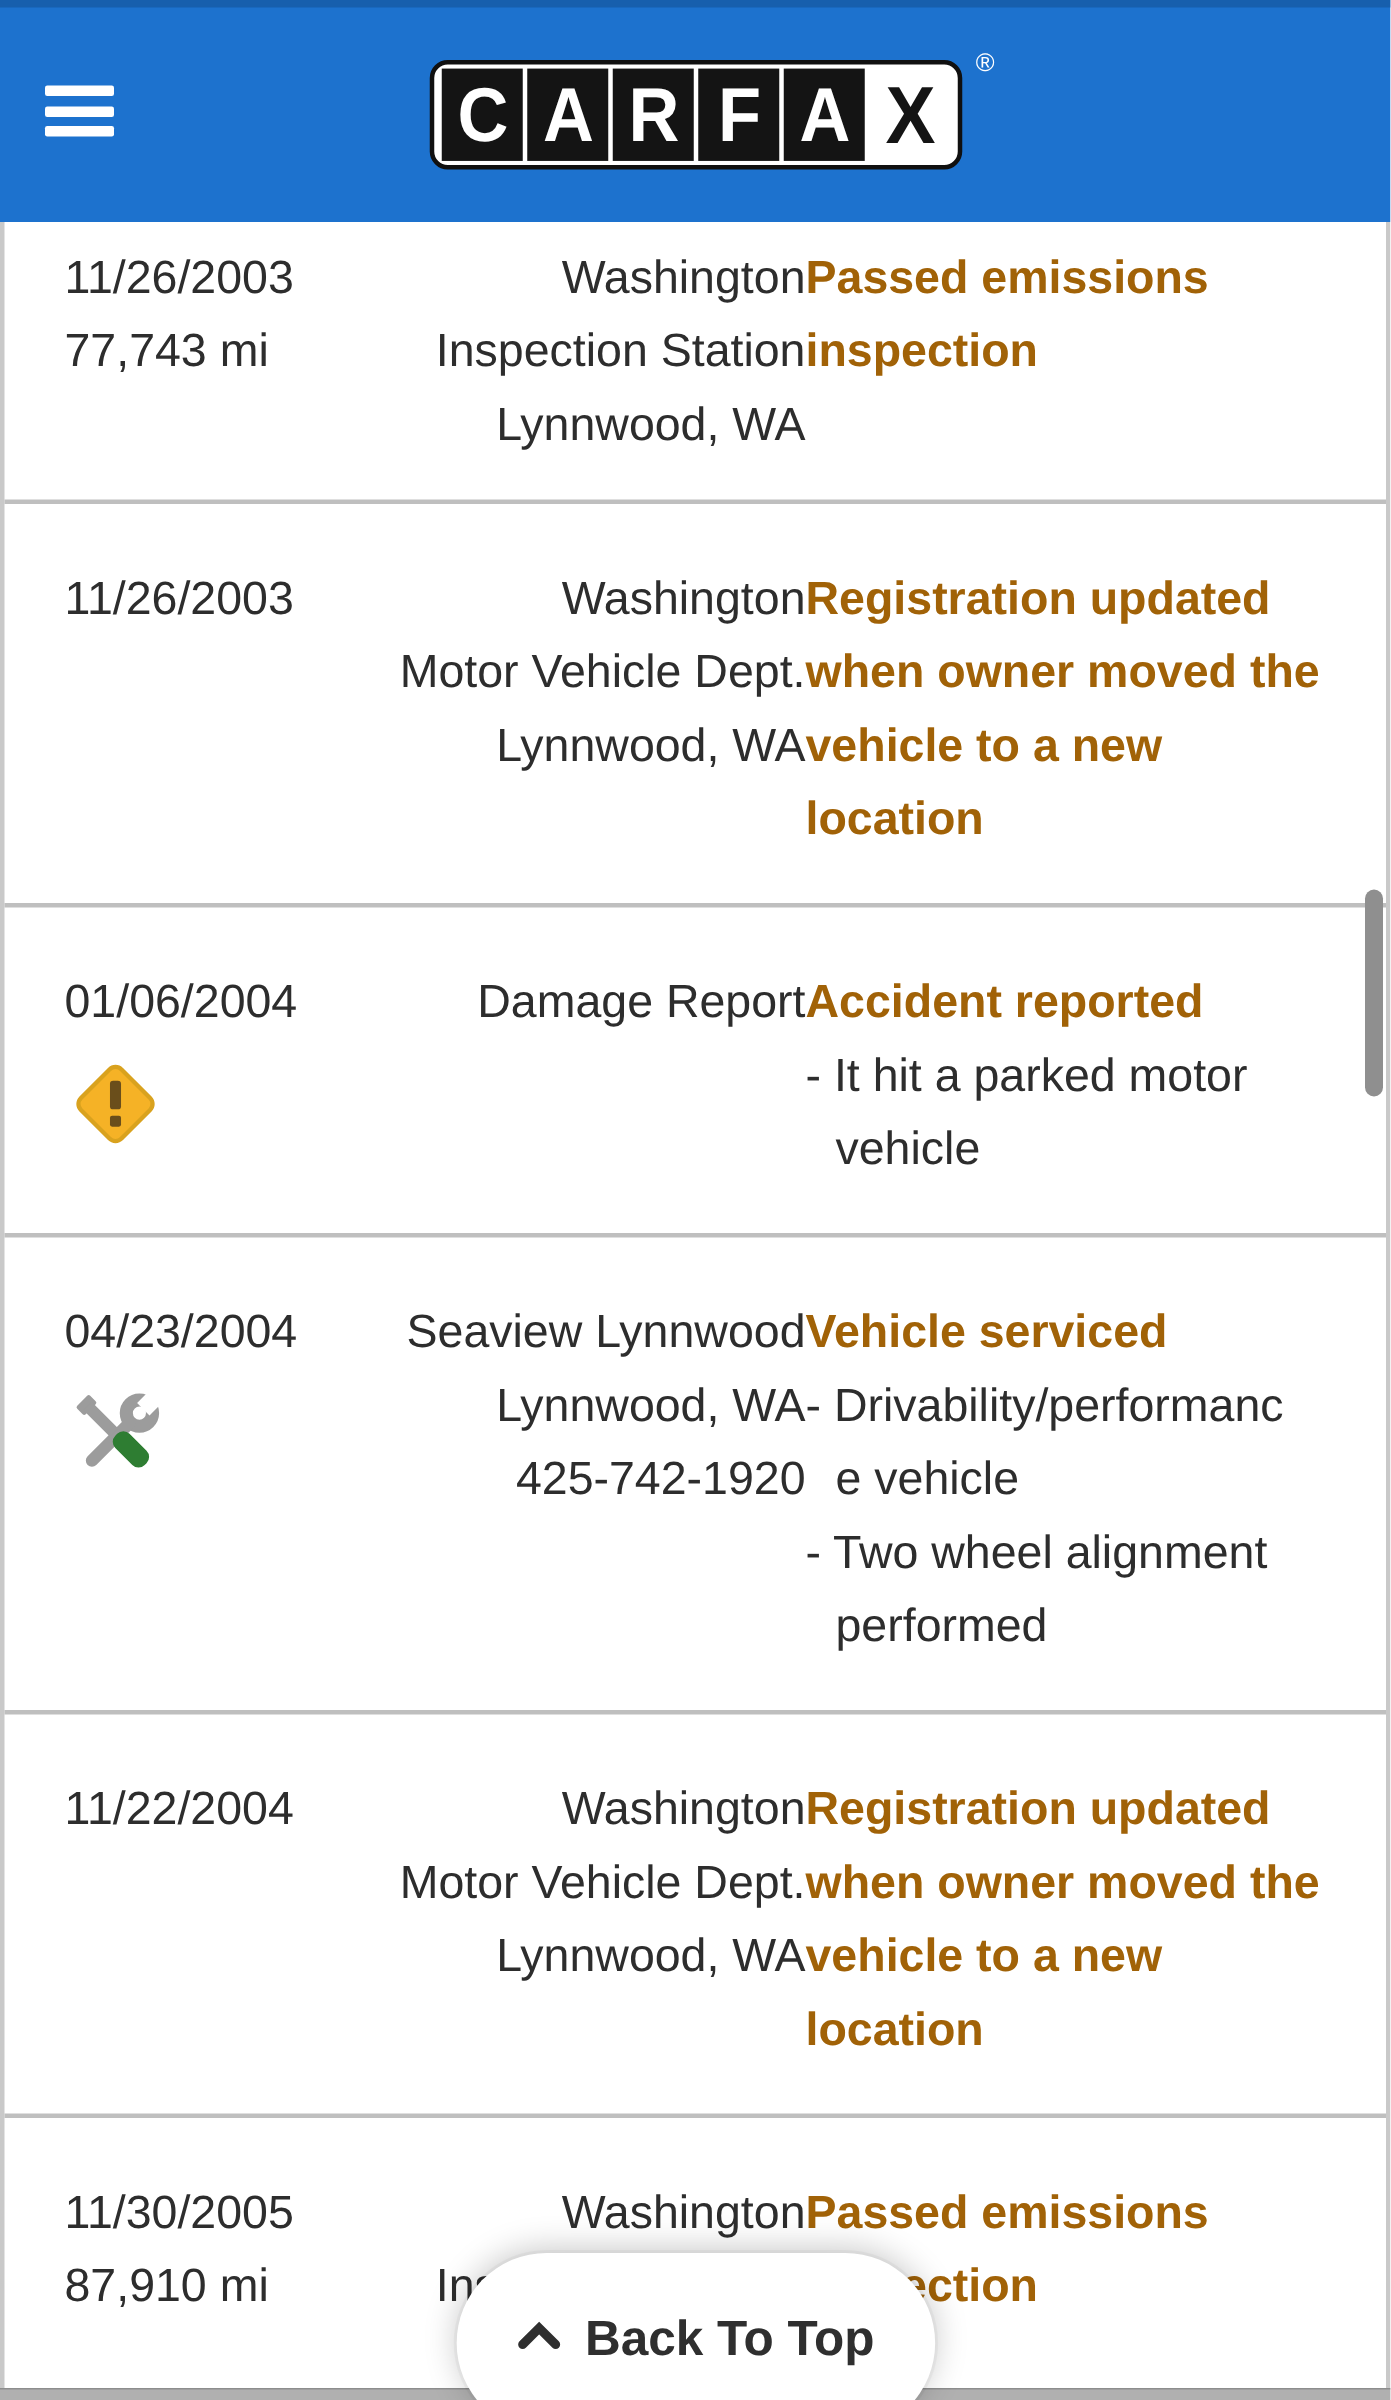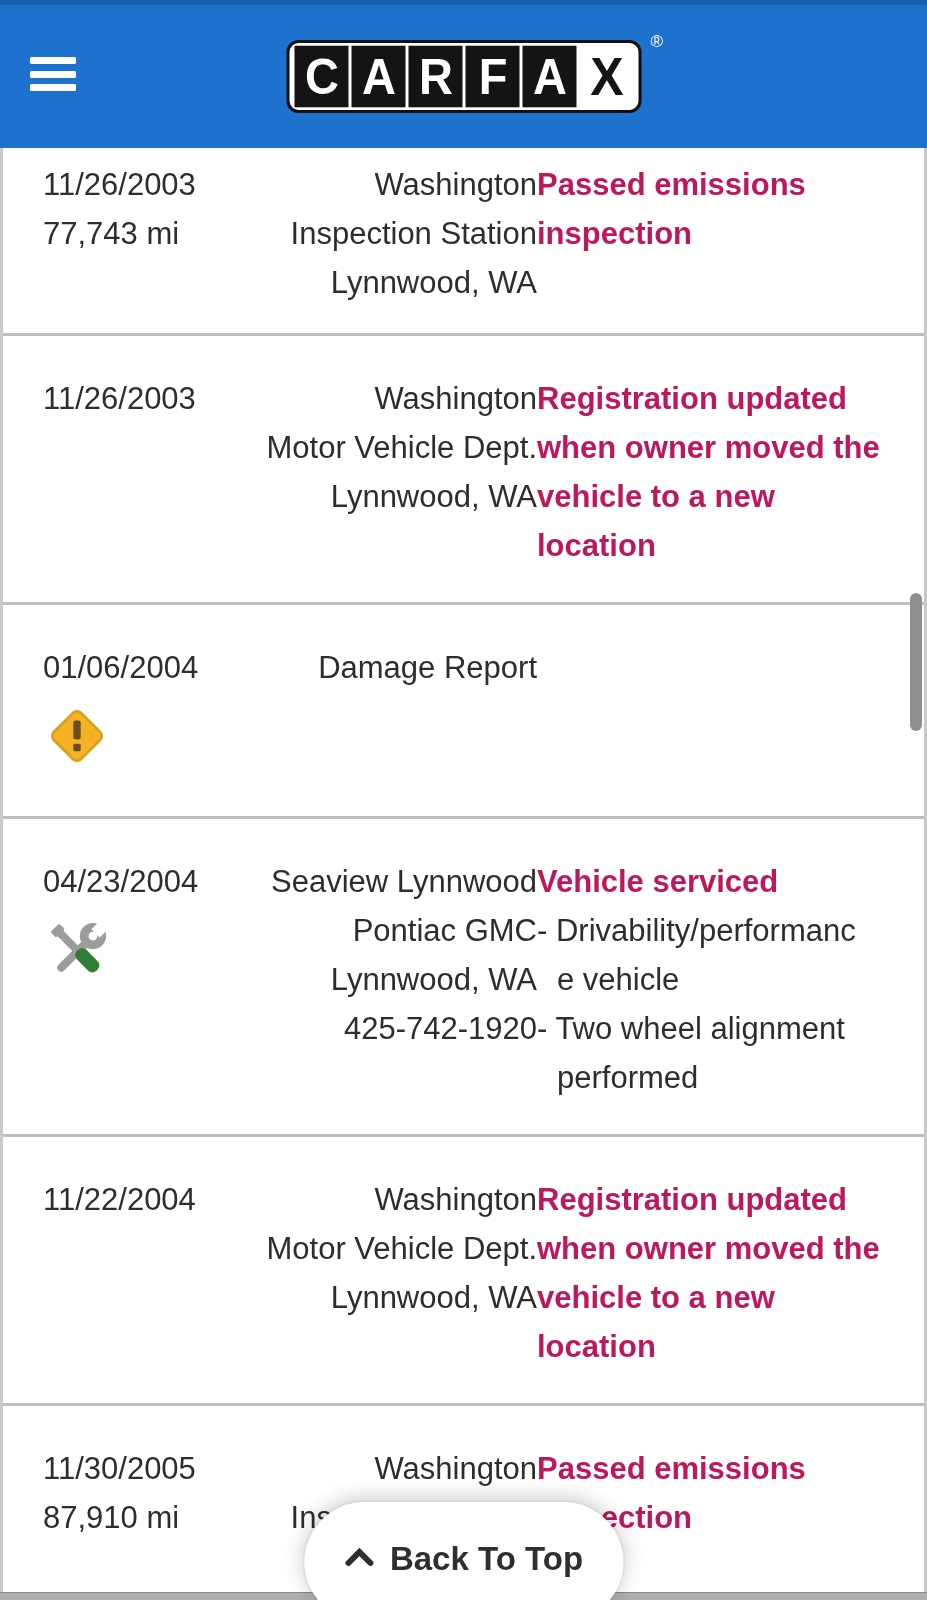--- a/index.html
+++ b/index.html
@@ -46,21 +46,21 @@
     border-left:3px solid #c9c9c9; border-right:3px solid #c9c9c9;
     box-sizing:border-box;
     font-size:31px; line-height:49px; color:#2d2d2d;
   }
   .row { display:flex; padding:38px 6px 32px 40px; box-sizing:border-box; }
   .row + .row { border-top:3px solid #bfbfbf; }
   .row:first-child { padding-top:12px; padding-bottom:26px; }
   .col-date   { width:182px; flex:none; }
   .col-source { width:312px; flex:none;text-align:right; }
   .col-comments { width:352px; flex:none; }
-  .comment-title { font-weight:700; color:#be185d; }
+  .comment-title { font-weight:700; color:#a16207; }
   .detail-line { }
   .detail-line.cont { padding-left:20px; }
   .icon-slot { margin-top:10px; }
 
   
   .scroll-thumb {
     position:absolute; right:5px; top:593px; width:12px; height:138px;
     background:#8f8f8f; border-radius:6px; z-index:6;
   }
 
@@ -159,20 +159,29 @@
             <rect x="10.5" y="10.5" width="27" height="27" rx="4" transform="rotate(45 24 24)" fill="#f5b226" stroke="#d9a21e" stroke-width="2"></rect>
             <rect x="21.4" y="13" width="5.2" height="13.5" rx="1.5" fill="#6a4e1b"></rect>
             <rect x="21.4" y="29.5" width="5.2" height="5.2" rx="1" fill="#6a4e1b"></rect>
           </svg>
           
         </div>
       </div>
       <div class="col-source">
           <div>Damage Report</div>
         </div>
+      <div class="col-comments">
+        <div class="comment-title">
+            <div>Accident reported</div>
+          </div>
+        <div class="comment-details">
+            <div class="detail-line">- It hit a parked motor</div>
+            <div class="detail-line cont">vehicle</div>
+          </div>
+      </div>
     </div>
 
     <div class="row">
       <div class="col-date">
         <div>04/23/2004</div>
 
         <div class="icon-slot">
           
           <svg class="" width="70" height="70" viewBox="0 0 48 48">
             <g transform="rotate(45 24 24)">
@@ -183,21 +192,20 @@
             <g transform="rotate(-45 24 24)">
               <rect x="19.8" y="1.5" width="8.4" height="5.5" rx="1" fill="#9c9c9c"></rect>
               <rect x="21.3" y="5" width="5.4" height="17" fill="#9c9c9c"></rect>
               <rect x="19.4" y="23.5" width="9.2" height="19" rx="4" fill="#2e7d32"></rect>
             </g>
           </svg>
         </div>
       </div>
       <div class="col-source">
           <div>Seaview Lynnwood</div>
-          <div>Pontiac GMC</div>
           <div>Lynnwood, WA</div>
           <div>425-742-1920</div>
         </div>
       <div class="col-comments">
         <div class="comment-title">
             <div>Vehicle serviced</div>
           </div>
         <div class="comment-details">
             <div class="detail-line">- Drivability/performanc</div>
             <div class="detail-line cont">e vehicle</div>

